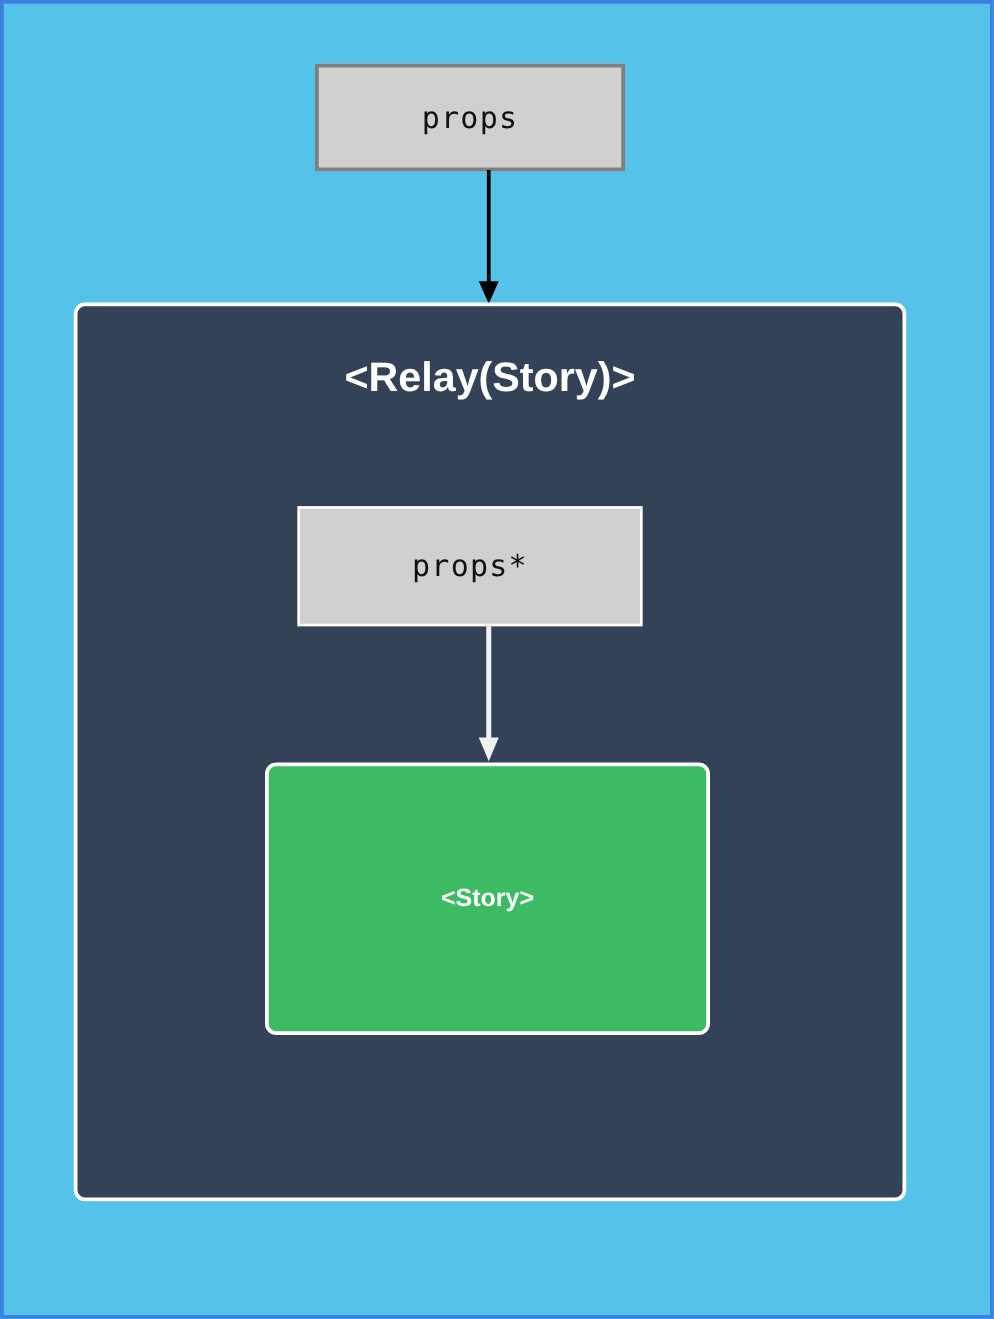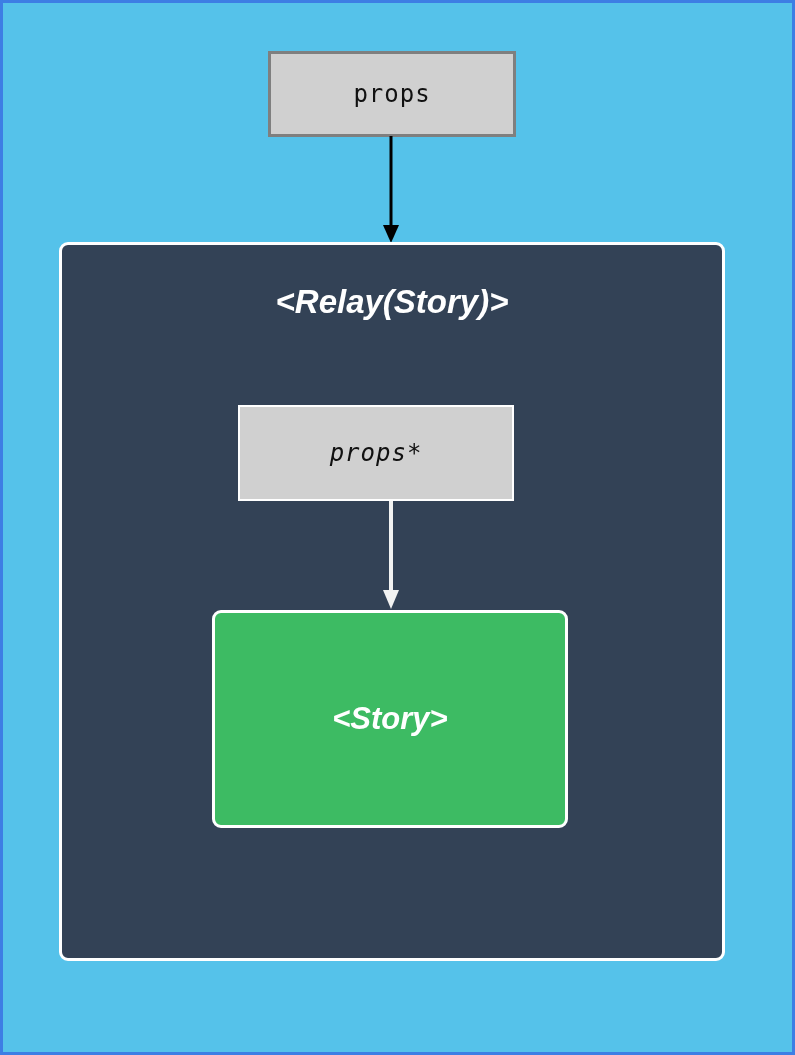--- a/index.html
+++ b/index.html
@@ -24,21 +24,21 @@
     position: absolute;
     inset: 0;
     border: 3px solid #3d7ee4;
     pointer-events: none;
     z-index: 50;
   }
 
   
   .props-outer {
     position: absolute;
-    left: 268px;
+    left: 252px;
     top: 51px;
     width: 248px;
     height: 86px;
     background: #d0d0d0;
     border: 3px solid #7f7f7f;
     box-sizing: border-box;
     display: flex;
     align-items: center;
     justify-content: center;
   }
@@ -82,21 +82,20 @@
   .relay-container {
     position: absolute;
     left: 59px;
     top: 242px;
     width: 666px;
     height: 719px;
     background: #334256;
     border: 3px solid #ffffff;
     border-radius: 9px;
     box-sizing: border-box;
-    font-style: italic;
   }
   .relay-title {
     position: absolute;
     top: 40px;
     left: 0;
     width: 100%;
     text-align: center;
     color: #ffffff;
     font-weight: bold;
     font-size: 33px;
@@ -129,21 +128,21 @@
     border: 3px solid #ffffff;
     border-radius: 9px;
     box-sizing: border-box;
     display: flex;
     align-items: center;
     justify-content: center;
   }
   .story-label {
     color: #ffffff;
     font-weight: bold;
-    font-size: 31px;
+    font-size: 20px;
   }
 </style>
 </head>
 <body>
 
 <div class="canvas">
 
   <div class="props-outer">
     <span class="mono-label">props</span>
   </div>

